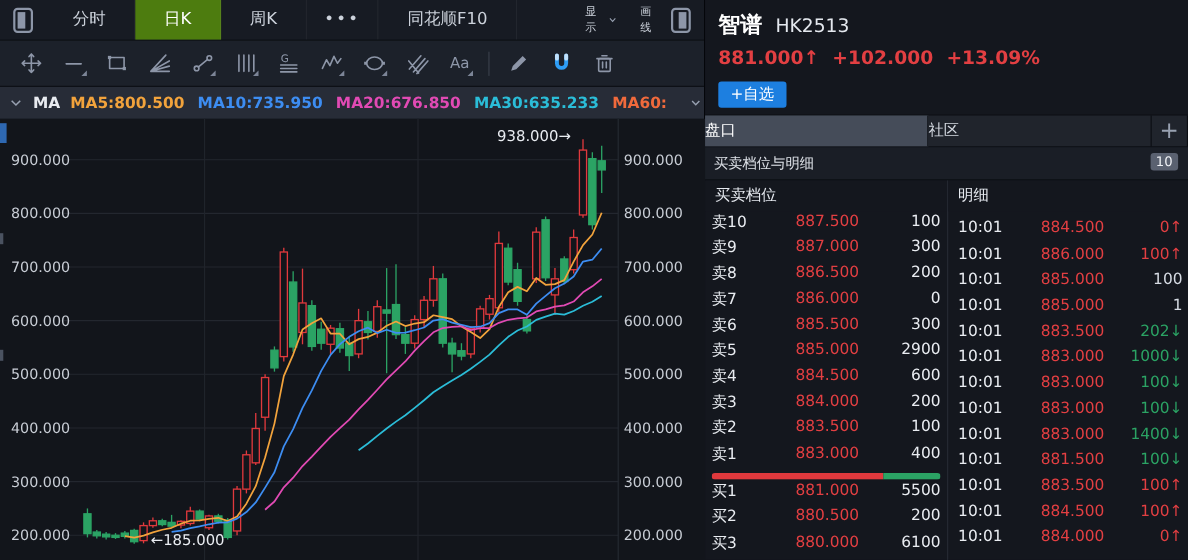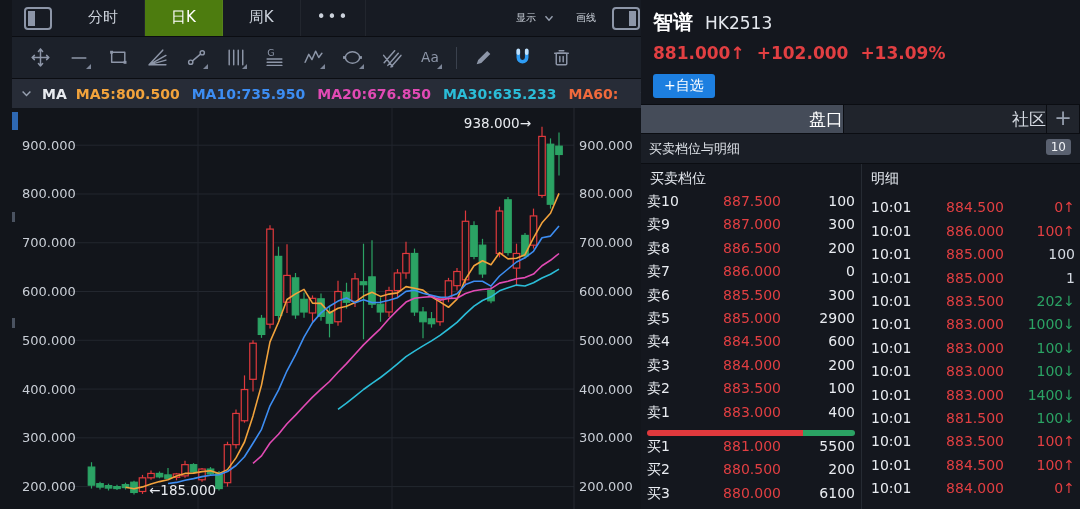--- a/index.html
+++ b/index.html
@@ -1,19 +1,19 @@
 <!DOCTYPE html>
 <html><head>
 <meta charset="utf-8">
 <style>
   html,body{margin:0;padding:0;background:#000;}
   .app{position:relative;width:1080px;height:509px;background:#12151b;overflow:hidden;
        font-family:"DejaVu Sans","Liberation Sans",sans-serif;color:#d5dae2;-webkit-font-smoothing:antialiased;}
   
-  .left{position:absolute;left:12px;top:0;width:641px;height:509px;border-right:1px solid #04060a;box-sizing:border-box;}
+  .left{position:absolute;left:0;top:0;width:641px;height:509px;border-right:1px solid #04060a;box-sizing:border-box;}
   .tabbar{height:36px;background:#171b23;border-bottom:1px solid #0b0d12;display:flex;align-items:stretch;}
   .tb-item{padding:0 26px;font-size:15px;color:#ccd2db;line-height:35px;white-space:nowrap;border-right:1px solid rgba(255,255,255,.05);}
   .tb-item.selected{background:#4d7c0f;color:#fff;}
   .tb-dots{letter-spacing:2px;padding:0 16px;}
   .tb-spacer{flex:1;border:none;}
   .tb-right{display:flex;align-items:center;padding:0 10px;font-size:10px;color:#ccd2db;gap:6px;border:none;}
   .panel-toggle{width:24px;height:19px;border:2px solid #8d96a8;border-radius:4px;position:relative;margin:7px 10px 0 12px;}
   .panel-toggle .bar{position:absolute;top:2px;bottom:2px;width:7px;background:#8d96a8;}
   .bar-left{left:2px;} .bar-right{right:2px;}
   .toolbar{height:41px;background:#1c212a;border-bottom:1px solid #0b0d12;display:flex;align-items:center;gap:13px;padding-left:15px;}
@@ -31,21 +31,21 @@
   .chart-wrap svg{display:block;}
   svg text{font-family:"DejaVu Sans","Liberation Sans",sans-serif;}
   
   .right{position:absolute;left:641px;top:0;width:439px;height:509px;background:#14171e;}
   .quote-header{height:104px;box-sizing:border-box;padding:9px 12px 0;position:relative;}
   .q-name{font-size:20px;font-weight:bold;color:#fff;}
   .q-code{font-size:17px;color:#e4e8ee;margin-left:12px;}
   .q-price-row{margin-top:7px;font-size:17px;font-weight:bold;display:flex;gap:12px;}
   .fav-btn{display:inline-block;margin-top:11px;background:#1d7fe0;color:#fff;font-size:14px;padding:3px 11px;border-radius:3px;cursor:pointer;}
   .tabs{display:flex;height:30px;background:#20242c;border-top:1px solid #0b0d12;border-bottom:1px solid #0b0d12;box-sizing:border-box;}
-  .tab{flex:1;text-align:right;line-height:28px;font-size:17px;color:#d5dae2;border-right:1px solid #0b0d12;}
+  .tab{flex:1;text-align:left;line-height:28px;font-size:14px;color:#d5dae2;border-right:1px solid #0b0d12;}
   .tab.selected{background:#454c59;color:#fff;}
   .tab-plus{flex:none;width:32px;text-align:center;line-height:26px;font-size:21px;color:#98a1b1;}
   .section{height:30px;box-sizing:border-box;display:flex;align-items:center;padding:0 8px;font-size:13px;color:#dfe3e9;background:#1a1e26;position:relative;border-bottom:1px solid #0b0d12;}
   .badge{position:absolute;right:9px;top:5px;background:#5a6170;color:#f0f2f6;font-size:12px;line-height:16px;padding:0 5px;border-radius:3px;}
   .pbody{position:absolute;left:0;right:0;top:164px;bottom:0;display:flex;}
   .ob-col{width:221px;position:relative;border-right:1px solid #262b33;box-sizing:border-box;overflow:hidden;}
   .dt-col{flex:1;position:relative;overflow:hidden;}
   .col-header{position:relative;z-index:2;height:28px;line-height:28px;padding:0 9px;font-size:14px;color:#e6eaf0;background:#14171e;}
   .ob-rows{position:absolute;left:0;right:0;top:29px;z-index:1;}
   .dt-rows{position:absolute;left:0;right:0;top:12px;z-index:1;}
@@ -69,20 +69,21 @@
   <div class="left">
 
     <div class="tabbar">
       <div class="panel-toggle">
           <div class="bar bar-left"></div>
         </div>
       <div class="tb-item">分时</div>
       <div class="tb-item selected">日K</div>
       <div class="tb-item">周K</div>
       <div class="tb-item tb-dots">•••</div>
+      <div class="tb-item">同花顺F10</div>
       <div class="tb-item tb-spacer"></div>
       <div class="tb-right">
         <span>显示</span>
         <svg width="14" height="14" viewBox="0 0 20 20">
             <path d="M5 7.5l5 5.5 5-5.5" stroke="#98a1b1" stroke-width="2" fill="none"></path>
           </svg>
       </div>
       <div class="tb-right">
         <span>画线</span>
       </div>

